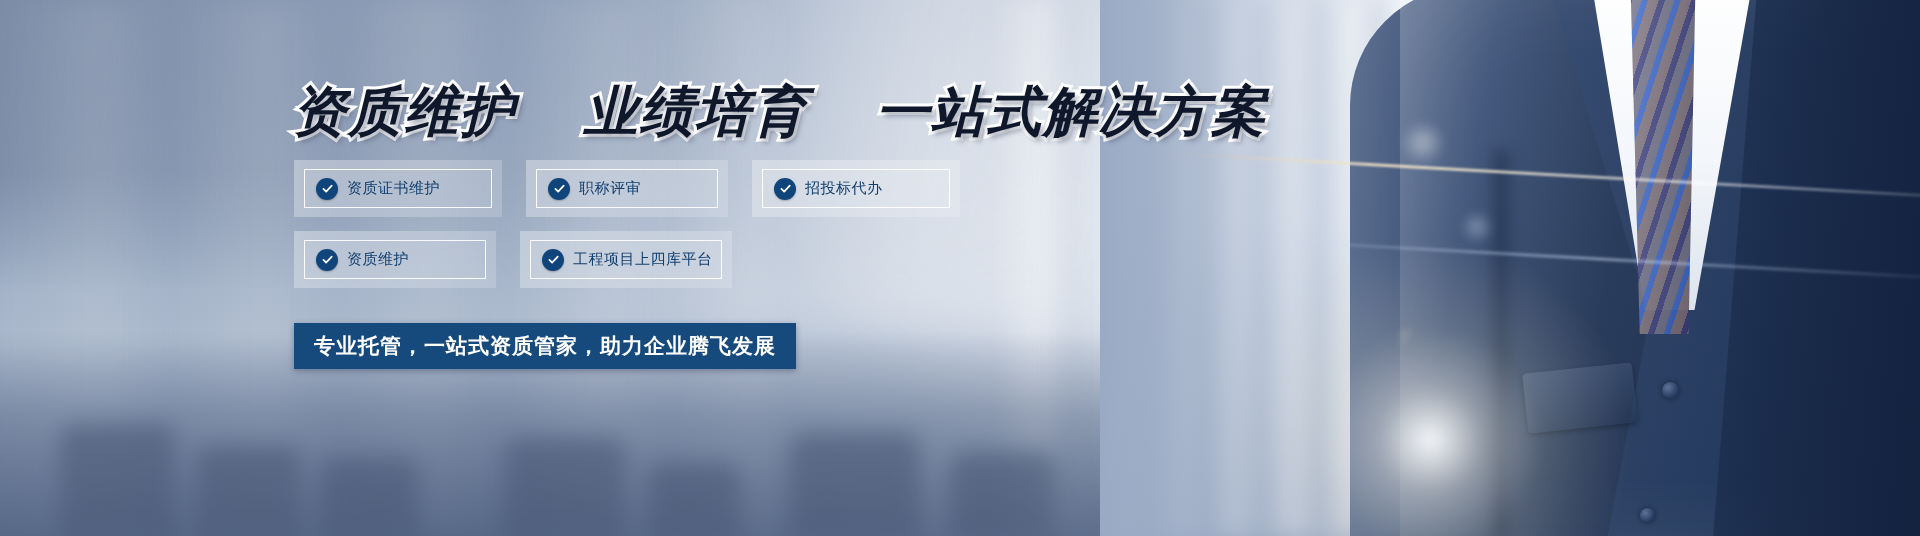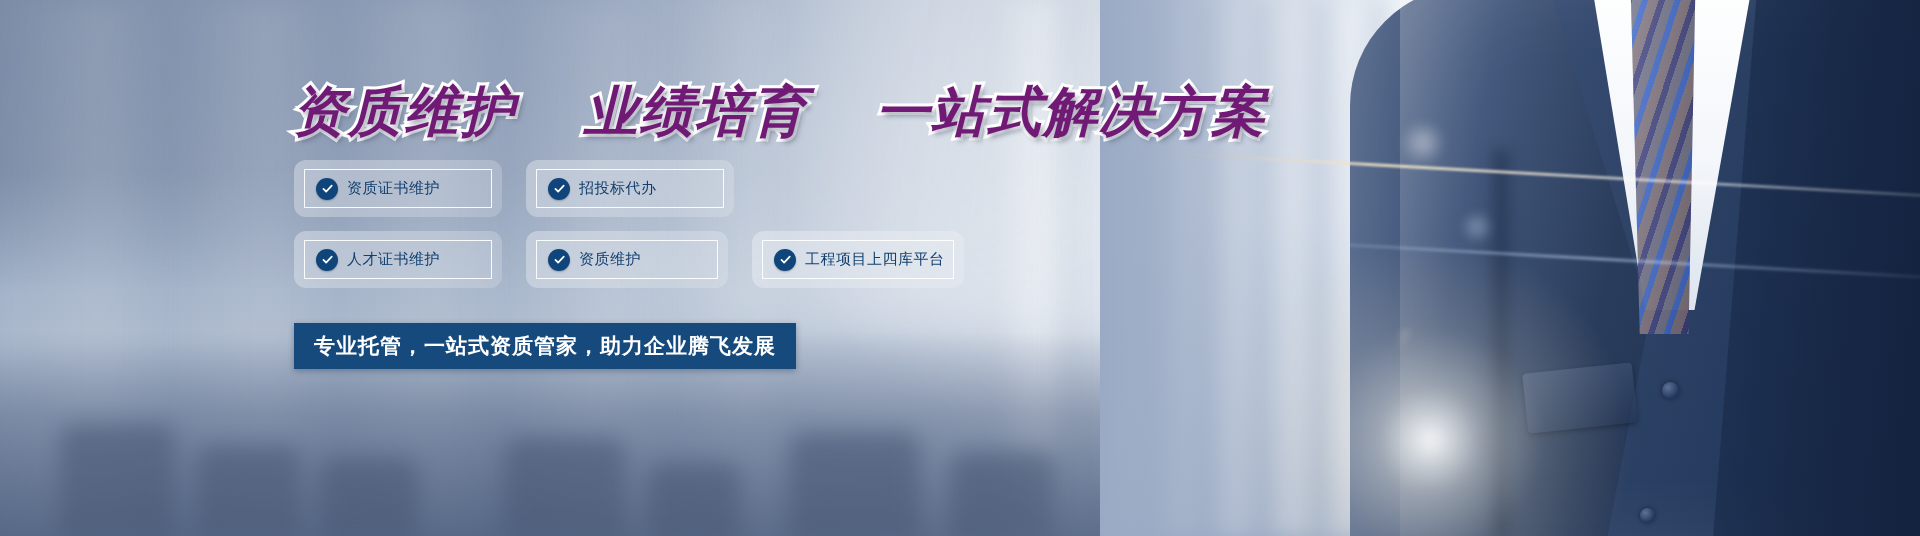--- a/index.html
+++ b/index.html
@@ -180,38 +180,38 @@
     background:linear-gradient(90deg, #9aaac4 0%, rgba(154,170,196,.85) 8%, rgba(154,170,196,.35) 20%, rgba(154,170,196,0) 36%);
   }
 
   
   .content{position:absolute;inset:0;}
 
   .headline{
     position:absolute;left:292px;top:76px;
     font-size:54px;font-weight:700;font-style:italic;
     letter-spacing:2px;
-    color:#701a75;
+    color:#0f172a;
     white-space:nowrap;
     -webkit-text-stroke:6px #ffffff;
     paint-order:stroke fill;
     text-shadow:3px 4px 5px rgba(60,70,95,.45);
     font-family:"DejaVu Sans","Liberation Sans",sans-serif;
   }
   .headline .gap{display:inline-block;width:26px;}
 
   .cards{position:absolute;left:294px;top:160px;}
   .card-row{display:flex;margin-bottom:14px;}
   .card-outer{
     background:linear-gradient(135deg, rgba(255,255,255,.34), rgba(255,255,255,.17));
     padding:9px 10px;
     margin-right:24px;
     box-sizing:border-box;
     height:57px;
-    display:flex;align-items:center;border-radius:12px;
+    display:flex;align-items:center;
   }
   .card-outer.w1{width:208px;}
   .card-outer.w2{width:202px;}
   .card-outer.w3{width:208px;text-align:center;}
   .card-inner{
     border:1px solid rgba(255,255,255,.92);
     height:100%;width:100%;
     display:flex;align-items:center;
     padding-left:11px;
     box-sizing:border-box;
@@ -315,46 +315,46 @@
           <div class="card-inner">
             <span class="check-icon">
               <svg width="13" height="13" viewBox="0 0 24 24">
                   <path d="M4.5 12.6l5 5.2L19.8 6.6" fill="none" stroke="#ffffff" stroke-width="3.2" stroke-linecap="round" stroke-linejoin="round"></path>
                 </svg>
             </span>
             <span class="card-label">资质证书维护</span>
           </div>
         </div>
 
+        <div class="card-outer w2">
+          <div class="card-inner">
+            <span class="check-icon">
+              <svg width="13" height="13" viewBox="0 0 24 24">
+                  <path d="M4.5 12.6l5 5.2L19.8 6.6" fill="none" stroke="#ffffff" stroke-width="3.2" stroke-linecap="round" stroke-linejoin="round"></path>
+                </svg>
+            </span>
+            <span class="card-label">职称评审</span>
+          </div>
+        </div>
 
         <div class="card-outer w3">
           <div class="card-inner">
             <span class="check-icon">
               <svg width="13" height="13" viewBox="0 0 24 24">
                   <path d="M4.5 12.6l5 5.2L19.8 6.6" fill="none" stroke="#ffffff" stroke-width="3.2" stroke-linecap="round" stroke-linejoin="round"></path>
                 </svg>
             </span>
             <span class="card-label">招投标代办</span>
           </div>
         </div>
 
       </div>
 
       <div class="card-row">
 
-        <div class="card-outer w1">
-          <div class="card-inner">
-            <span class="check-icon">
-              <svg width="13" height="13" viewBox="0 0 24 24">
-                  <path d="M4.5 12.6l5 5.2L19.8 6.6" fill="none" stroke="#ffffff" stroke-width="3.2" stroke-linecap="round" stroke-linejoin="round"></path>
-                </svg>
-            </span>
-            <span class="card-label">人才证书维护</span>
-          </div>
-        </div>
 
         <div class="card-outer w2">
           <div class="card-inner">
             <span class="check-icon">
               <svg width="13" height="13" viewBox="0 0 24 24">
                   <path d="M4.5 12.6l5 5.2L19.8 6.6" fill="none" stroke="#ffffff" stroke-width="3.2" stroke-linecap="round" stroke-linejoin="round"></path>
                 </svg>
             </span>
             <span class="card-label">资质维护</span>
           </div>

